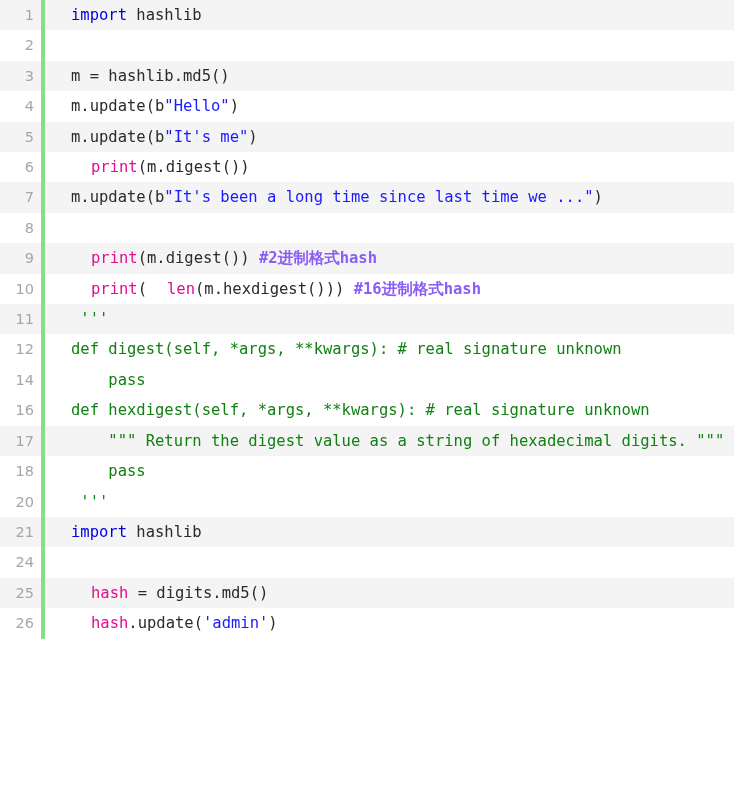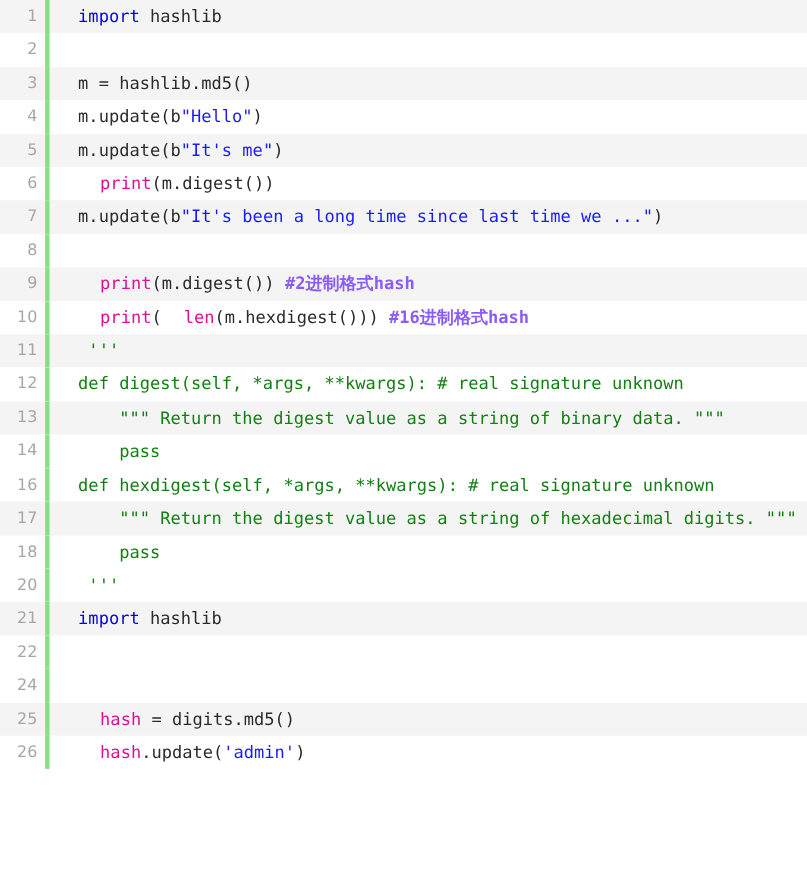--- a/index.html
+++ b/index.html
@@ -83,25 +83,23 @@
       <div class="code-line odd"><div class="gutter">3</div><div class="fold-bar"></div><div class="line-body"><span class="tok-plain">m = hashlib.md5()</span></div></div>
       <div class="code-line"><div class="gutter">4</div><div class="fold-bar"></div><div class="line-body"><span class="tok-plain">m.update(b</span><span class="tok-str">"Hello"</span><span class="tok-plain">)</span></div></div>
       <div class="code-line odd"><div class="gutter">5</div><div class="fold-bar"></div><div class="line-body"><span class="tok-plain">m.update(b</span><span class="tok-str">"It's me"</span><span class="tok-plain">)</span></div></div>
       <div class="code-line"><div class="gutter">6</div><div class="fold-bar"></div><div class="line-body"><span class="tok-builtin">print</span><span class="tok-plain">(m.digest())</span></div></div>
       <div class="code-line odd"><div class="gutter">7</div><div class="fold-bar"></div><div class="line-body"><span class="tok-plain">m.update(b</span><span class="tok-str">"It's been a long time since last time we ..."</span><span class="tok-plain">)</span></div></div>
       <div class="code-line"><div class="gutter">8</div><div class="fold-bar"></div><div class="line-body"></div></div>
       <div class="code-line odd"><div class="gutter">9</div><div class="fold-bar"></div><div class="line-body"><span class="tok-builtin">print</span><span class="tok-plain">(m.digest()) </span><span class="tok-comment">#2进制格式hash</span></div></div>
       <div class="code-line"><div class="gutter">10</div><div class="fold-bar"></div><div class="line-body"><span class="tok-builtin">print</span><span class="tok-plain">(</span><span class="tok-builtin">len</span><span class="tok-plain">(m.hexdigest())) </span><span class="tok-comment">#16进制格式hash</span></div></div>
       <div class="code-line odd"><div class="gutter">11</div><div class="fold-bar"></div><div class="line-body"><span class="tok-green"> '''</span></div></div>
       <div class="code-line"><div class="gutter">12</div><div class="fold-bar"></div><div class="line-body"><span class="tok-green">def digest(self, *args, **kwargs): # real signature unknown</span></div></div>
-      <div class="code-line odd"><div class="gutter">13</div><div class="fold-bar"></div><div class="line-body"><span class="tok-green">    """ Return the digest value as a string of binary data. """</span></div></div>
       <div class="code-line"><div class="gutter">14</div><div class="fold-bar"></div><div class="line-body"><span class="tok-green">    pass</span></div></div>
       <div class="code-line"><div class="gutter">16</div><div class="fold-bar"></div><div class="line-body"><span class="tok-green">def hexdigest(self, *args, **kwargs): # real signature unknown</span></div></div>
       <div class="code-line odd"><div class="gutter">17</div><div class="fold-bar"></div><div class="line-body"><span class="tok-green">    """ Return the digest value as a string of hexadecimal digits. """</span></div></div>
       <div class="code-line"><div class="gutter">18</div><div class="fold-bar"></div><div class="line-body"><span class="tok-green">    pass</span></div></div>
       <div class="code-line"><div class="gutter">20</div><div class="fold-bar"></div><div class="line-body"><span class="tok-green"> '''</span></div></div>
       <div class="code-line odd"><div class="gutter">21</div><div class="fold-bar"></div><div class="line-body"><span class="tok-kw">import</span><span class="tok-plain"> hashlib</span></div></div>
-      <div class="code-line"><div class="gutter">22</div><div class="fold-bar"></div><div class="line-body"></div></div>
       <div class="code-line"><div class="gutter">24</div><div class="fold-bar"></div><div class="line-body"></div></div>
       <div class="code-line odd"><div class="gutter">25</div><div class="fold-bar"></div><div class="line-body"><span class="tok-builtin">hash</span><span class="tok-plain"> = digits.md5()</span></div></div>
       <div class="code-line"><div class="gutter">26</div><div class="fold-bar"></div><div class="line-body"><span class="tok-builtin">hash</span><span class="tok-plain">.update(</span><span class="tok-str">'admin'</span><span class="tok-plain">)</span></div></div>
     </div>
 </div>
 
 </body></html>

